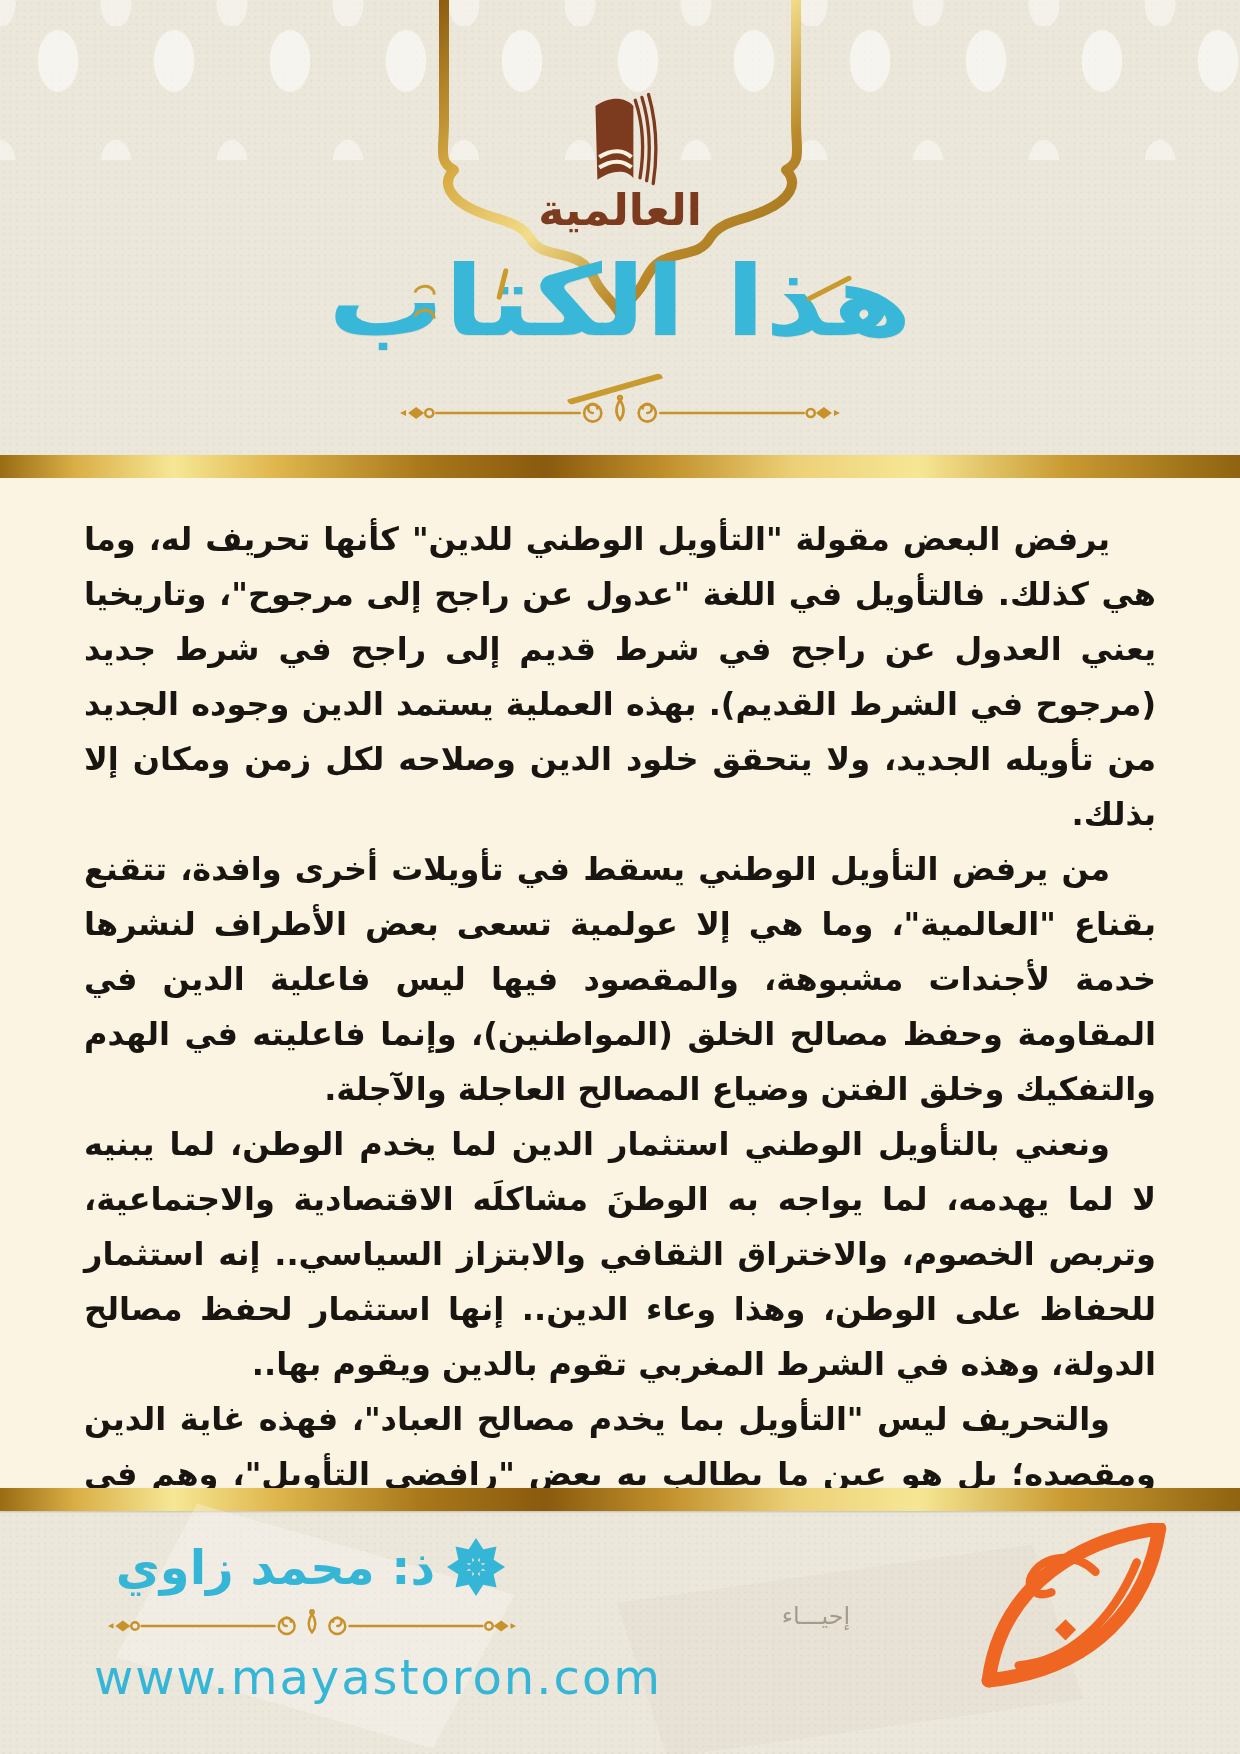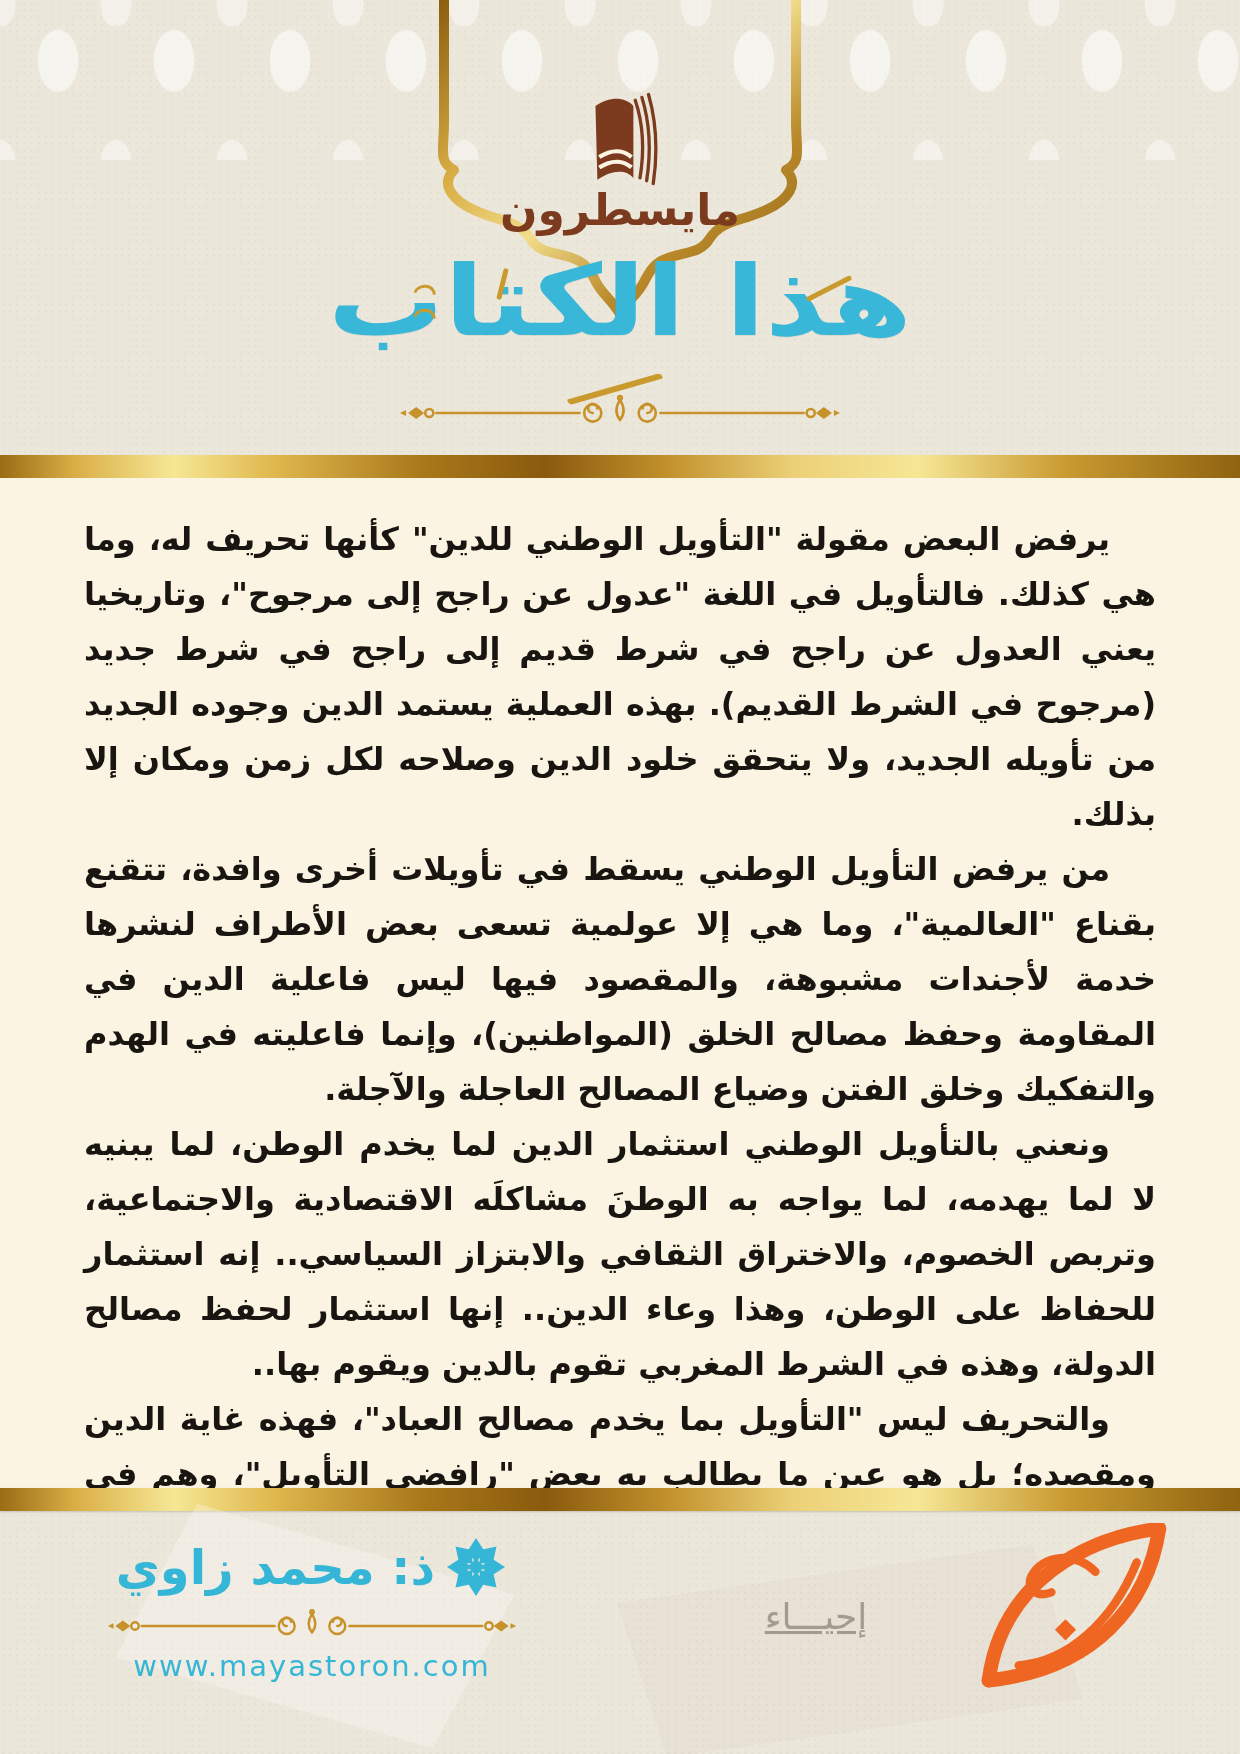--- a/index.html
+++ b/index.html
@@ -68,24 +68,24 @@
   
   .footer{position:absolute;left:0;top:1511px;width:100%;height:243px;}
   .wm{position:absolute;background:rgba(255,255,255,.28);}
   .wm1{left:150px;top:30px;width:330px;height:170px;transform:rotate(16deg) skewX(-12deg);}
   .wm2{left:640px;top:60px;width:420px;height:160px;transform:rotate(-8deg) skewX(10deg);background:rgba(130,118,95,.045);}
   .footer-left{position:absolute;left:94px;top:24px;width:436px;text-align:center;}
   .author-row{display:flex;justify-content:center;align-items:center;gap:9px;direction:ltr;}
   .author-name{font-size:48px;font-weight:bold;color:#36b6d6;direction:rtl;white-space:nowrap;}
   .flower-icon{width:64px;height:64px;flex:0 0 auto;}
   .divider-footer{width:412px;height:38px;margin:8px auto 4px auto;}
-  .website{font-size:29px;color:#36b6d6;letter-spacing:2px;}
+  .website{font-size:48px;color:#36b6d6;letter-spacing:2px;}
   .footer-right{position:absolute;left:716px;top:20px;display:flex;align-items:center;gap:16px;}
   .ihyae-text{width:200px;text-align:center;color:#a49b8d;}
-  .ihyae-ar{font-size:36px;direction:rtl;text-decoration:underline;}
+  .ihyae-ar{font-size:24px;direction:rtl;}
   .ihyae-la{font-size:46px;letter-spacing:7px;margin-top:10px;}
   .ihyae-mark{width:252px;height:178px;margin-top:-8px;}
 </style>
 </head>
 <body>
 
 <div id="canvas">
 
   <div class="top-pattern"></div>
 
@@ -106,21 +106,21 @@
     <g fill="none" stroke="#7c3b1e" stroke-linecap="round">
       <path d="M52,10 C60,34 62,62 57,92" stroke-width="3.5"></path>
       <path d="M59,7 C67,33 69,63 64,95" stroke-width="3.5"></path>
       <path d="M66,4 C74,32 76,64 71,98" stroke-width="3.5"></path>
     </g>
     <path d="M10,16 C26,5 42,7 50,16 L50,92 C42,82 26,84 12,94 Z" fill="#7c3b1e"></path>
     <path d="M14,70 C28,61 40,63 48,70" stroke="#fbf4e2" stroke-width="4.5" fill="none"></path>
     <path d="M14,81 C28,72 40,74 48,81" stroke="#fbf4e2" stroke-width="4.5" fill="none"></path>
   </svg>
 
-  <div class="publisher-name">مايسطرون</div>
+  <div class="publisher-name">العالمية</div>
 
   <div class="book-title">هذا الكتاب</div>
 
   <div class="acc-curl">
       <i></i>
       <i></i>
     </div>
   <div class="acc acc-alif"></div>
   <div class="acc acc-slash"></div>
   <div class="acc acc-under"></div>

